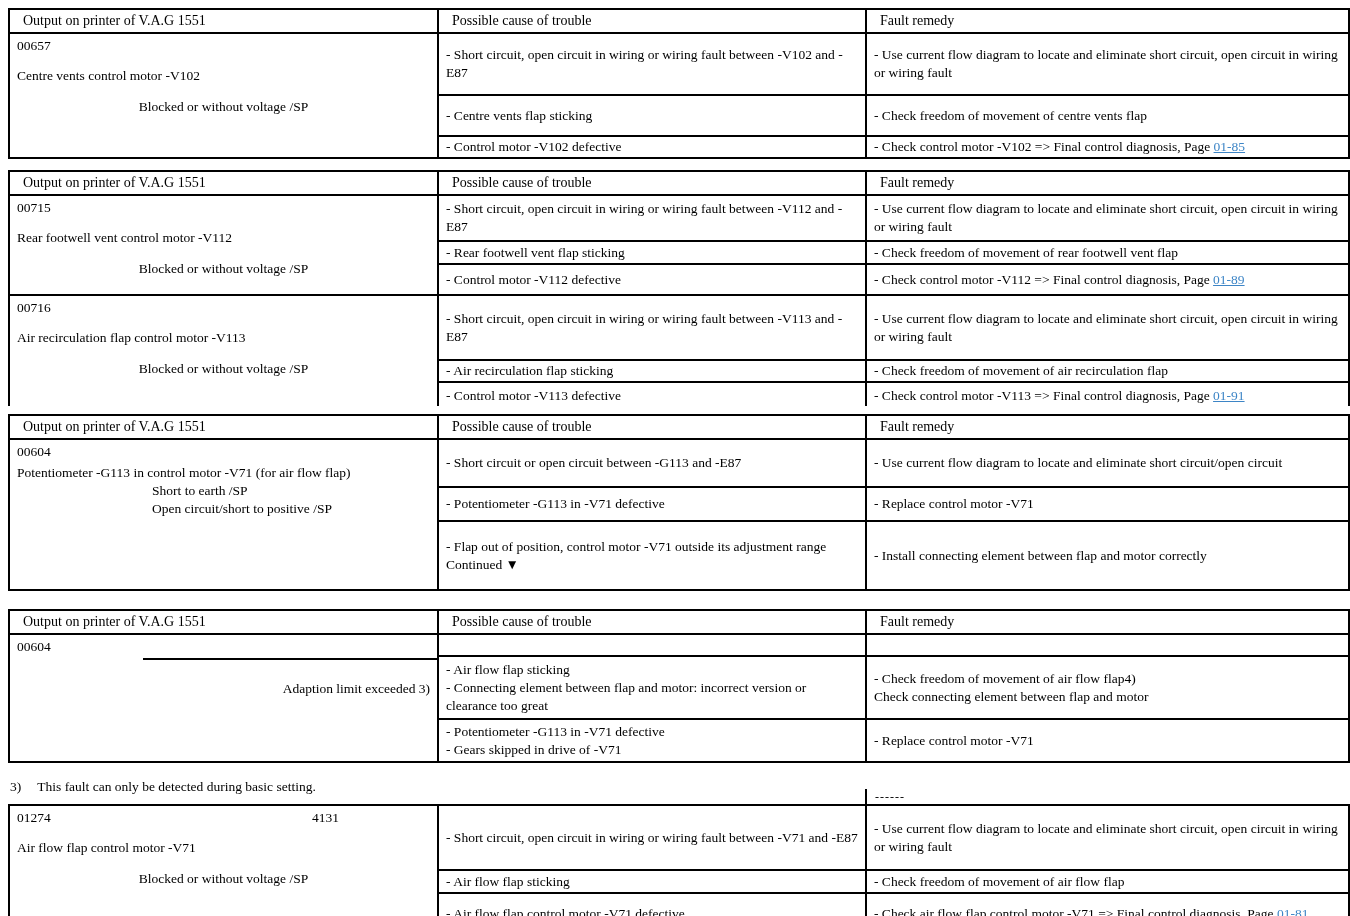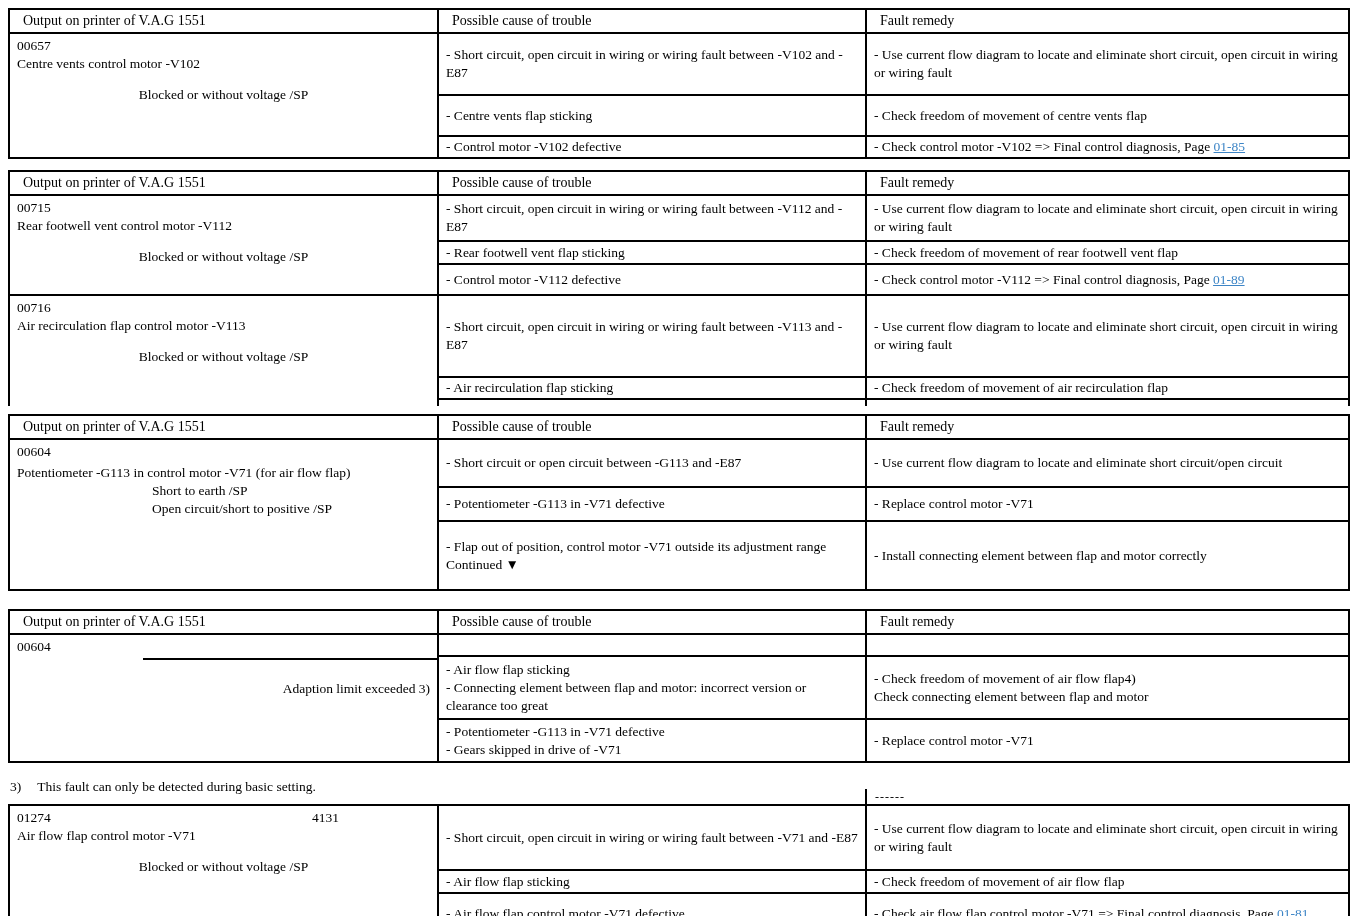--- a/index.html
+++ b/index.html
@@ -14,21 +14,21 @@
     font-size: 13.5px;
     line-height: 18px;
     overflow: hidden;
   }
   .page { position: relative; padding: 8px 0 0 8px; }
   table { border-collapse: collapse; table-layout: fixed; width: 1340px; background: #fff; }
   td { border: 2px solid #000; padding: 1px 7px; vertical-align: middle; overflow: hidden; }
   tr.hdr td { vertical-align: top; font-size: 14px; padding: 2px 13px; height: 22px; }
   .fault-cell { vertical-align: top; }
   .fault-cell .code { margin-top: 2px; }
-  .fault-cell .fname { margin-top: 0; }
+  .fault-cell .fname { margin-top: 12px; }
   .fault-cell .fstatus { margin-top: 13px; text-align: center; }
   .fault-cell .fname-tight { margin-top: 3px; }
   .findent { padding-left: 135px; }
   .t1 { margin-bottom: 11px; }
   .clip { height: 236px; overflow: hidden; margin-bottom: 8px; }
   .t3 { margin-bottom: 18px; }
   .t4wrap { position: relative; height: 120px; }
   .t4line { position: absolute; top: 20px; left: 126px; right: -7px; height: 2px; background: #000; }
   .t4status { position: absolute; top: 42px; left: 0; right: 0; text-align: right; }
   .footnote { margin: 15px 0 8px 2px; }
@@ -100,21 +100,21 @@
       <td>- Use current flow diagram to locate and eliminate short circuit, open circuit in wiring or wiring fault</td>
     </tr>
     <tr style="height:23px">
       <td>- Rear footwell vent flap sticking</td>
       <td>- Check freedom of movement of rear footwell vent flap</td>
     </tr>
     <tr style="height:31px">
       <td>- Control motor -V112 defective</td>
       <td><span>- Check control motor -V112 =&gt; Final control diagnosis, Page </span><a href="#" class="plink">01-89</a></td>
     </tr>
-    <tr style="height:82px">
+    <tr style="height:65px">
       <td class="fault-cell" rowspan="3">
         <div class="code">00716</div>
         <div class="fname">Air recirculation flap control motor -V113</div>
         <div class="fstatus">Blocked or without voltage /SP</div>
       </td>
       <td>- Short circuit, open circuit in wiring or wiring fault between -V113 and -E87</td>
       <td>- Use current flow diagram to locate and eliminate short circuit, open circuit in wiring or wiring fault</td>
     </tr>
     <tr style="height:22px">
       <td>- Air recirculation flap sticking</td>

